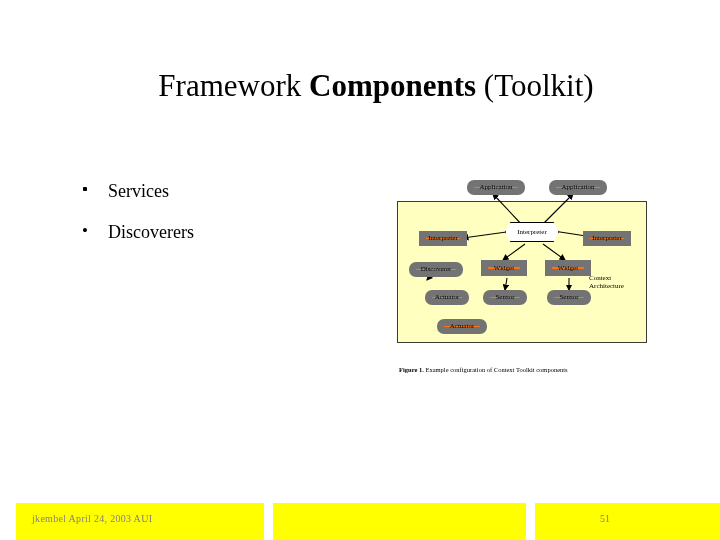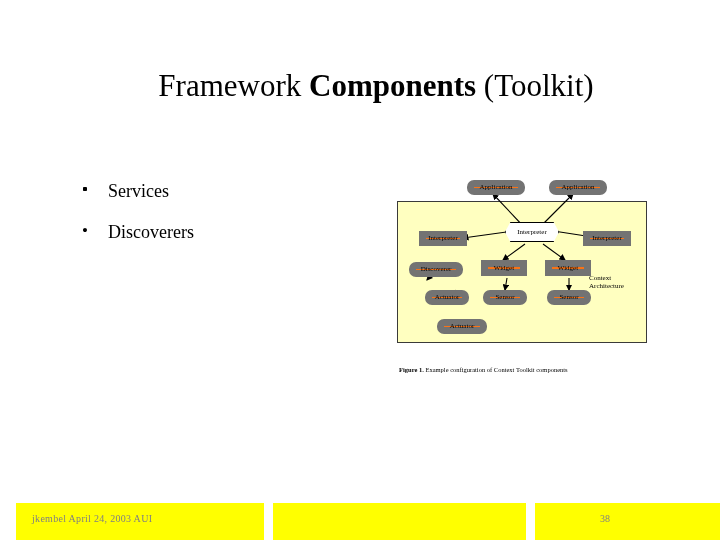--- a/index.html
+++ b/index.html
@@ -262,15 +262,15 @@
       </div>
 
     <div class="fig-caption"><b>Figure 1.</b><span> Example configuration of Context Toolkit components</span></div>
   </div>
 
   <div class="footer-bar">
     <div class="white-gap" style="left:248px;"></div>
     <div class="white-gap" style="left:510px;"></div>
   </div>
   <div class="footer-text">jkembel   April 24, 2003   AUI</div>
-  <div class="footer-page">38</div>
+  <div class="footer-page">51</div>
 
 </div>
 
 </body></html>

